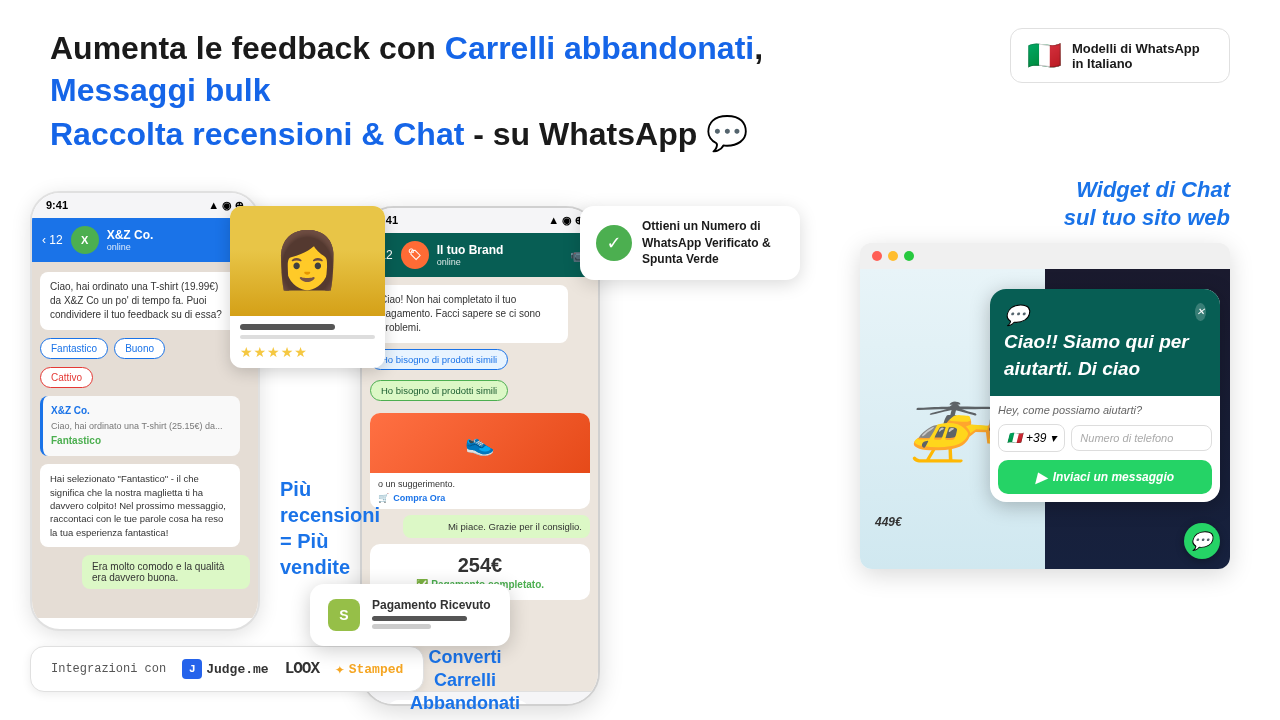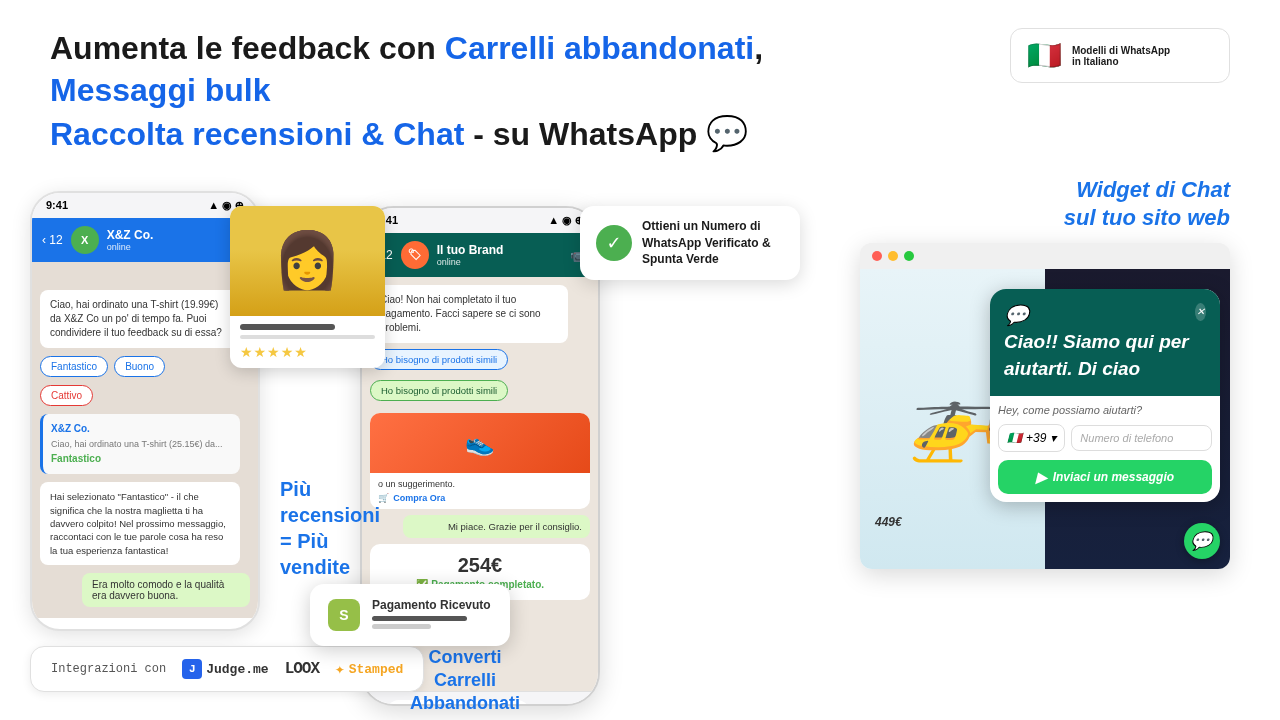--- a/index.html
+++ b/index.html
@@ -33,21 +33,21 @@
       display: flex;
       align-items: center;
       gap: 10px;
       border: 1.5px solid #e0e0e0;
       border-radius: 12px;
       padding: 10px 16px;
       background: #fff;
       min-width: 220px;
     }
     .flag { font-size: 28px; }
-    .badge-text { font-size: 10px; font-weight: 600; color: #1a1a1a; }
+    .badge-text { font-size: 13px; font-weight: 600; color: #1a1a1a; }
 
     
     .main {
       display: flex;
       padding: 0 30px;
       gap: 10px;
       margin-top: 10px;
       align-items: flex-start;
     }
 
@@ -87,21 +87,21 @@
       background: #4caf50;
       display: flex; align-items: center; justify-content: center;
       color: #fff; font-size: 11px; font-weight: 700;
     }
     .phone-header-text { color: #fff; }
     .phone-header-name { font-size: 12px; font-weight: 700; }
     .phone-header-status { font-size: 9px; opacity: 0.85; }
 
     .chat-body {
       background: #e5ddd5;
-      padding: 28px 8px;
+      padding: 10px 8px;
       height: calc(100% - 80px);
       overflow: hidden;
     }
     .chat-bubble {
       background: #fff;
       border-radius: 8px;
       padding: 8px 10px;
       font-size: 10px;
       color: #333;
       margin-bottom: 8px;

